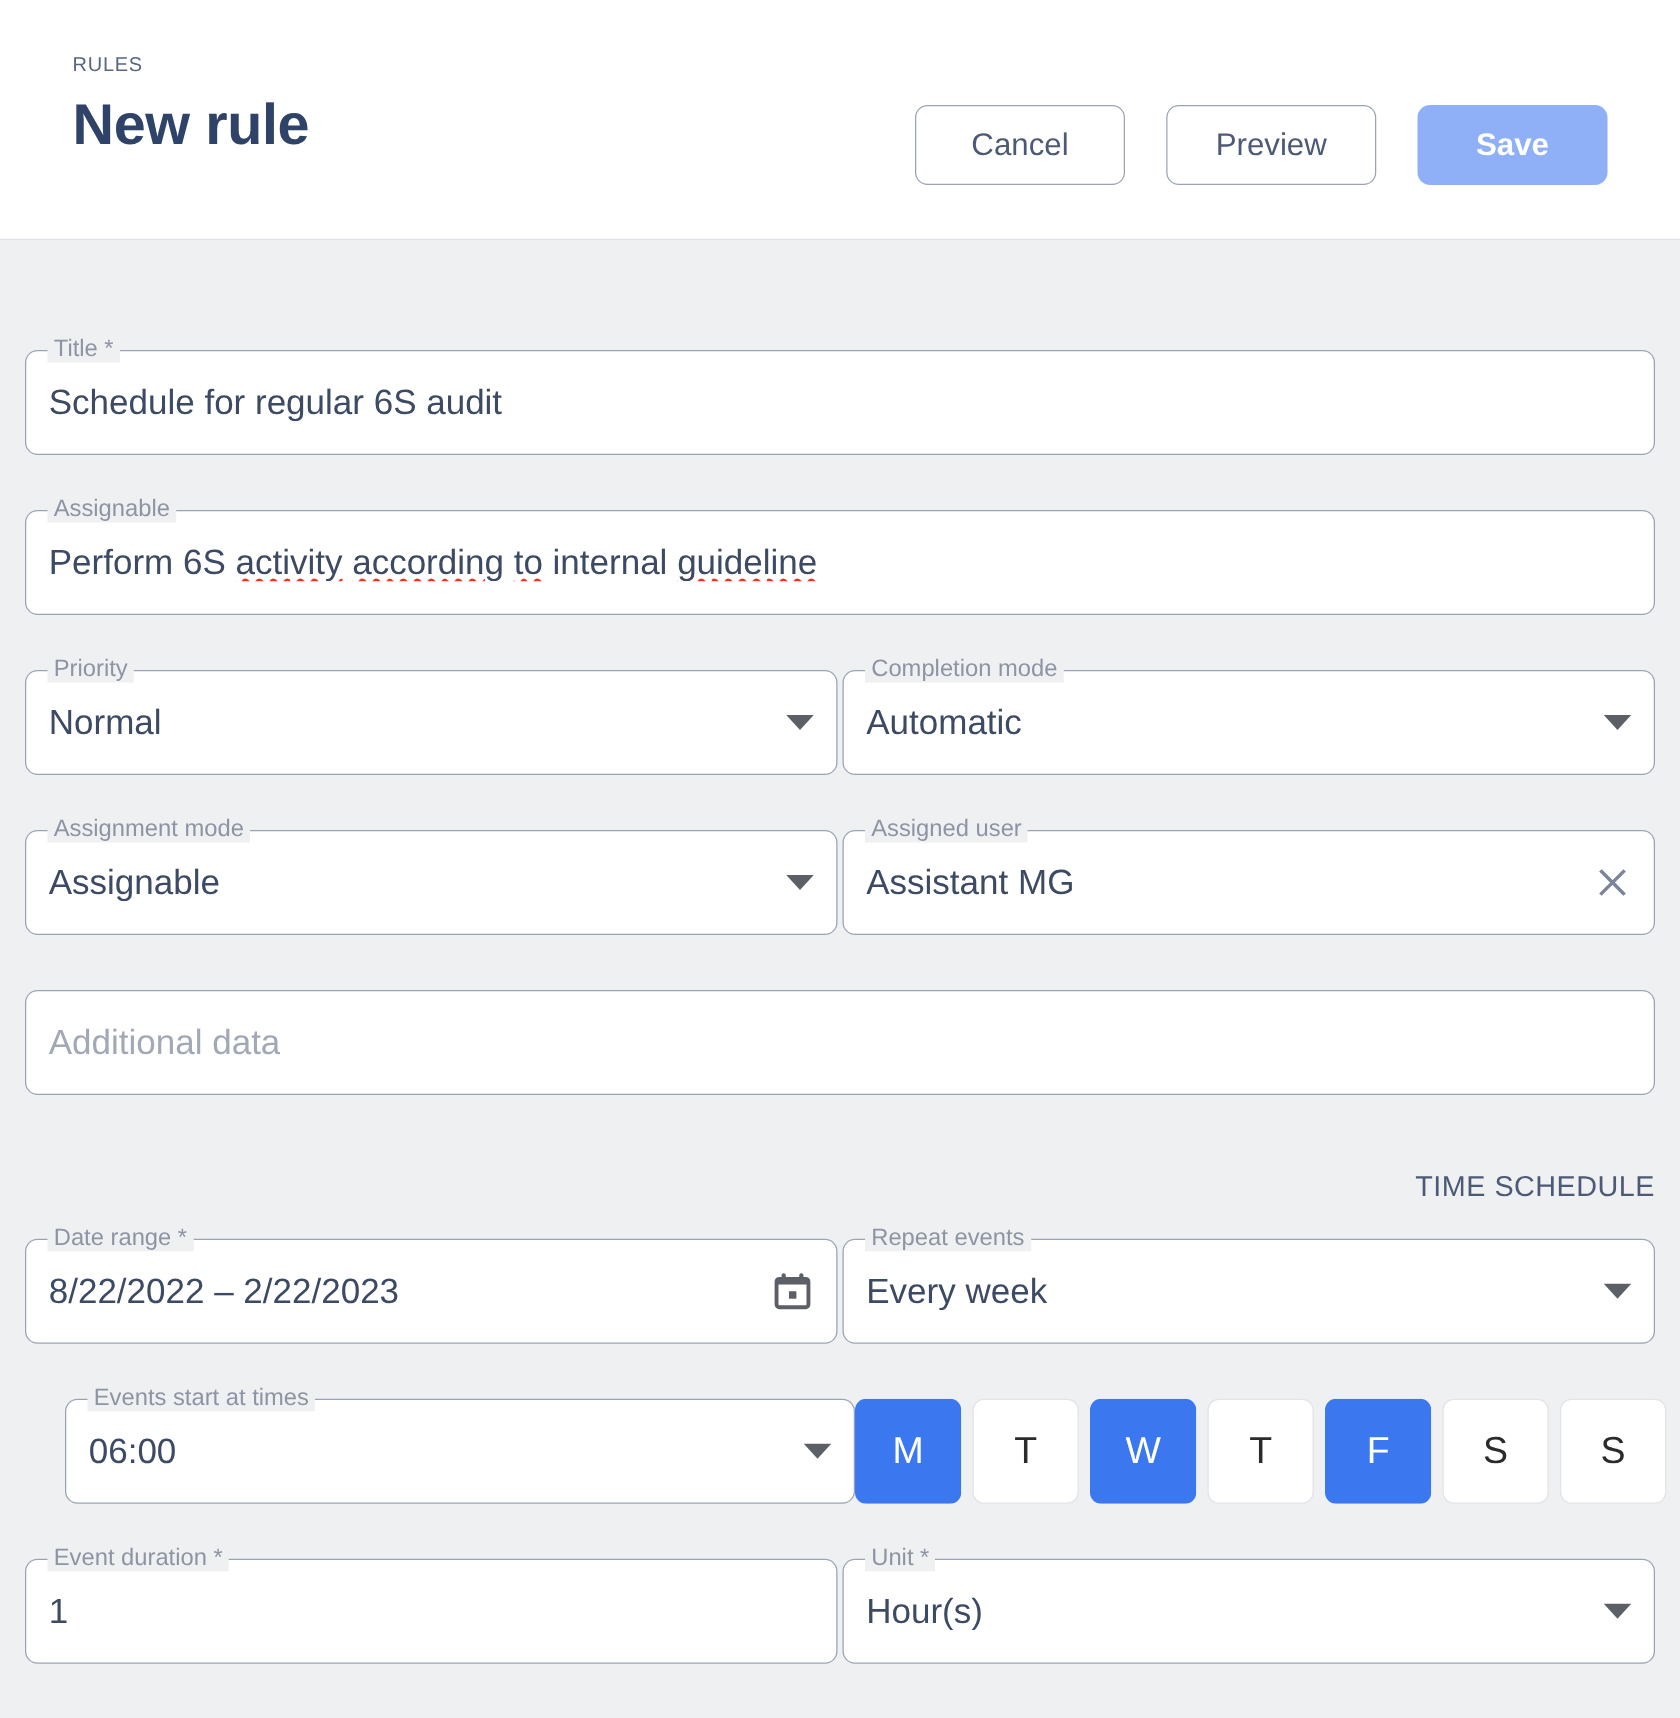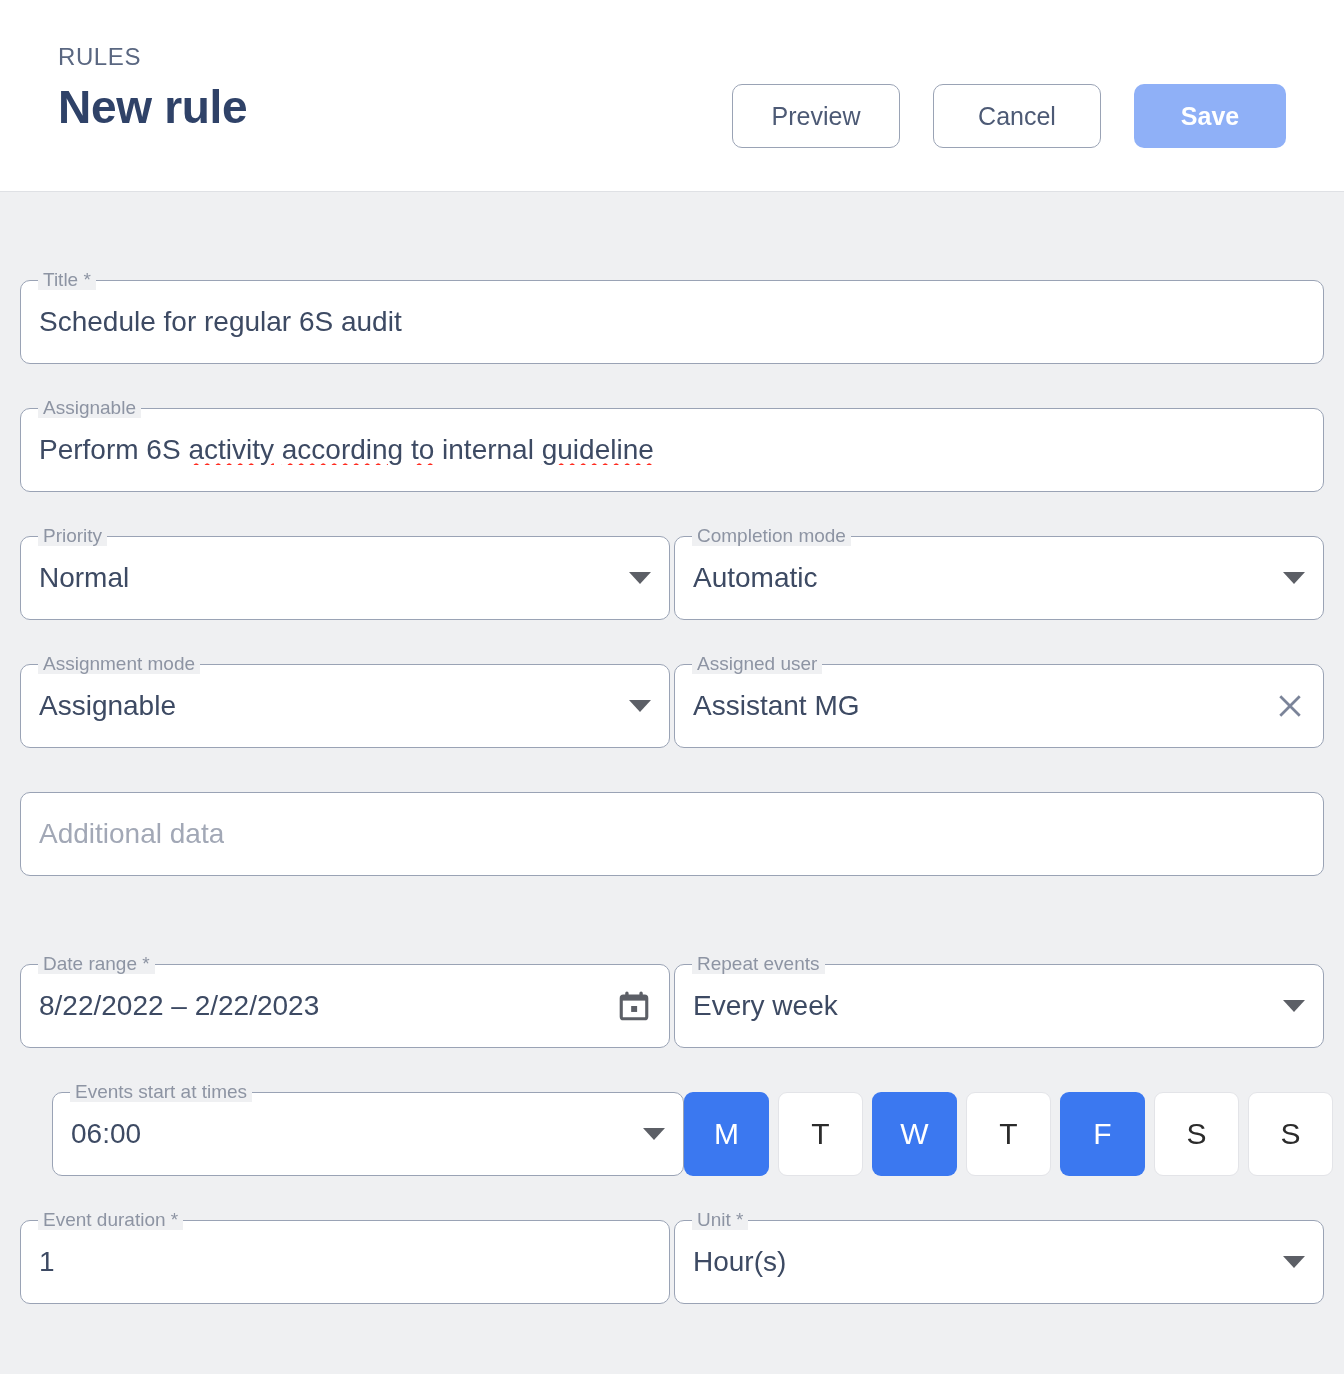--- a/index.html
+++ b/index.html
@@ -20,21 +20,21 @@
     background: #ffffff;
     border-bottom: 1px solid #dfe1e5;
     padding: 0 20px;
   }
   .header-left {
     position: absolute;
     left: 58px;
     top: 44px;
   }
   .eyebrow {
-    font-size: 24px;
+    font-size: 16px;
     letter-spacing: 0.6px;
     color: #5a6781;
     line-height: 1.1;
   }
   .page-title {
     font-size: 46px;
     font-weight: bold;
     color: #2f4268;
     line-height: 1.1;
     margin-top: 12px;
@@ -182,22 +182,22 @@
 </style>
 </head>
 <body>
 
 <div class="header">
   <div class="header-left">
     <div class="eyebrow">RULES</div>
     <div class="page-title">New rule</div>
   </div>
   <div class="header-actions">
+    <div class="btn btn-cancel">Cancel</div>
     <div class="btn btn-preview">Preview</div>
-    <div class="btn btn-cancel">Cancel</div>
     <div class="btn btn-save" id="save-btn" style="background: rgb(143, 176, 247);">Save</div>
   </div>
 </div>
 
 <div class="form">
 
   <div style="height:88px"></div>
 
   <div class="field">
     <span class="field-label">Title *</span>
@@ -260,20 +260,21 @@
   </div>
 
   <div class="gap-sm"></div>
 
   <div class="field">
     <span class="field-value placeholder">Additional data</span>
   </div>
 
   <div style="height:60px"></div>
 
+  <div class="section-title">TIME SCHEDULE</div>
 
   <div style="height:28px"></div>
 
   <div class="row">
     <div class="col">
       <div class="field">
         <span class="field-label">Date range *</span>
         <span class="field-value">8/22/2022 – 2/22/2023</span>
         <span class="field-affix">
           <svg class="calicon" width="34" height="34" viewBox="0 0 24 24">

